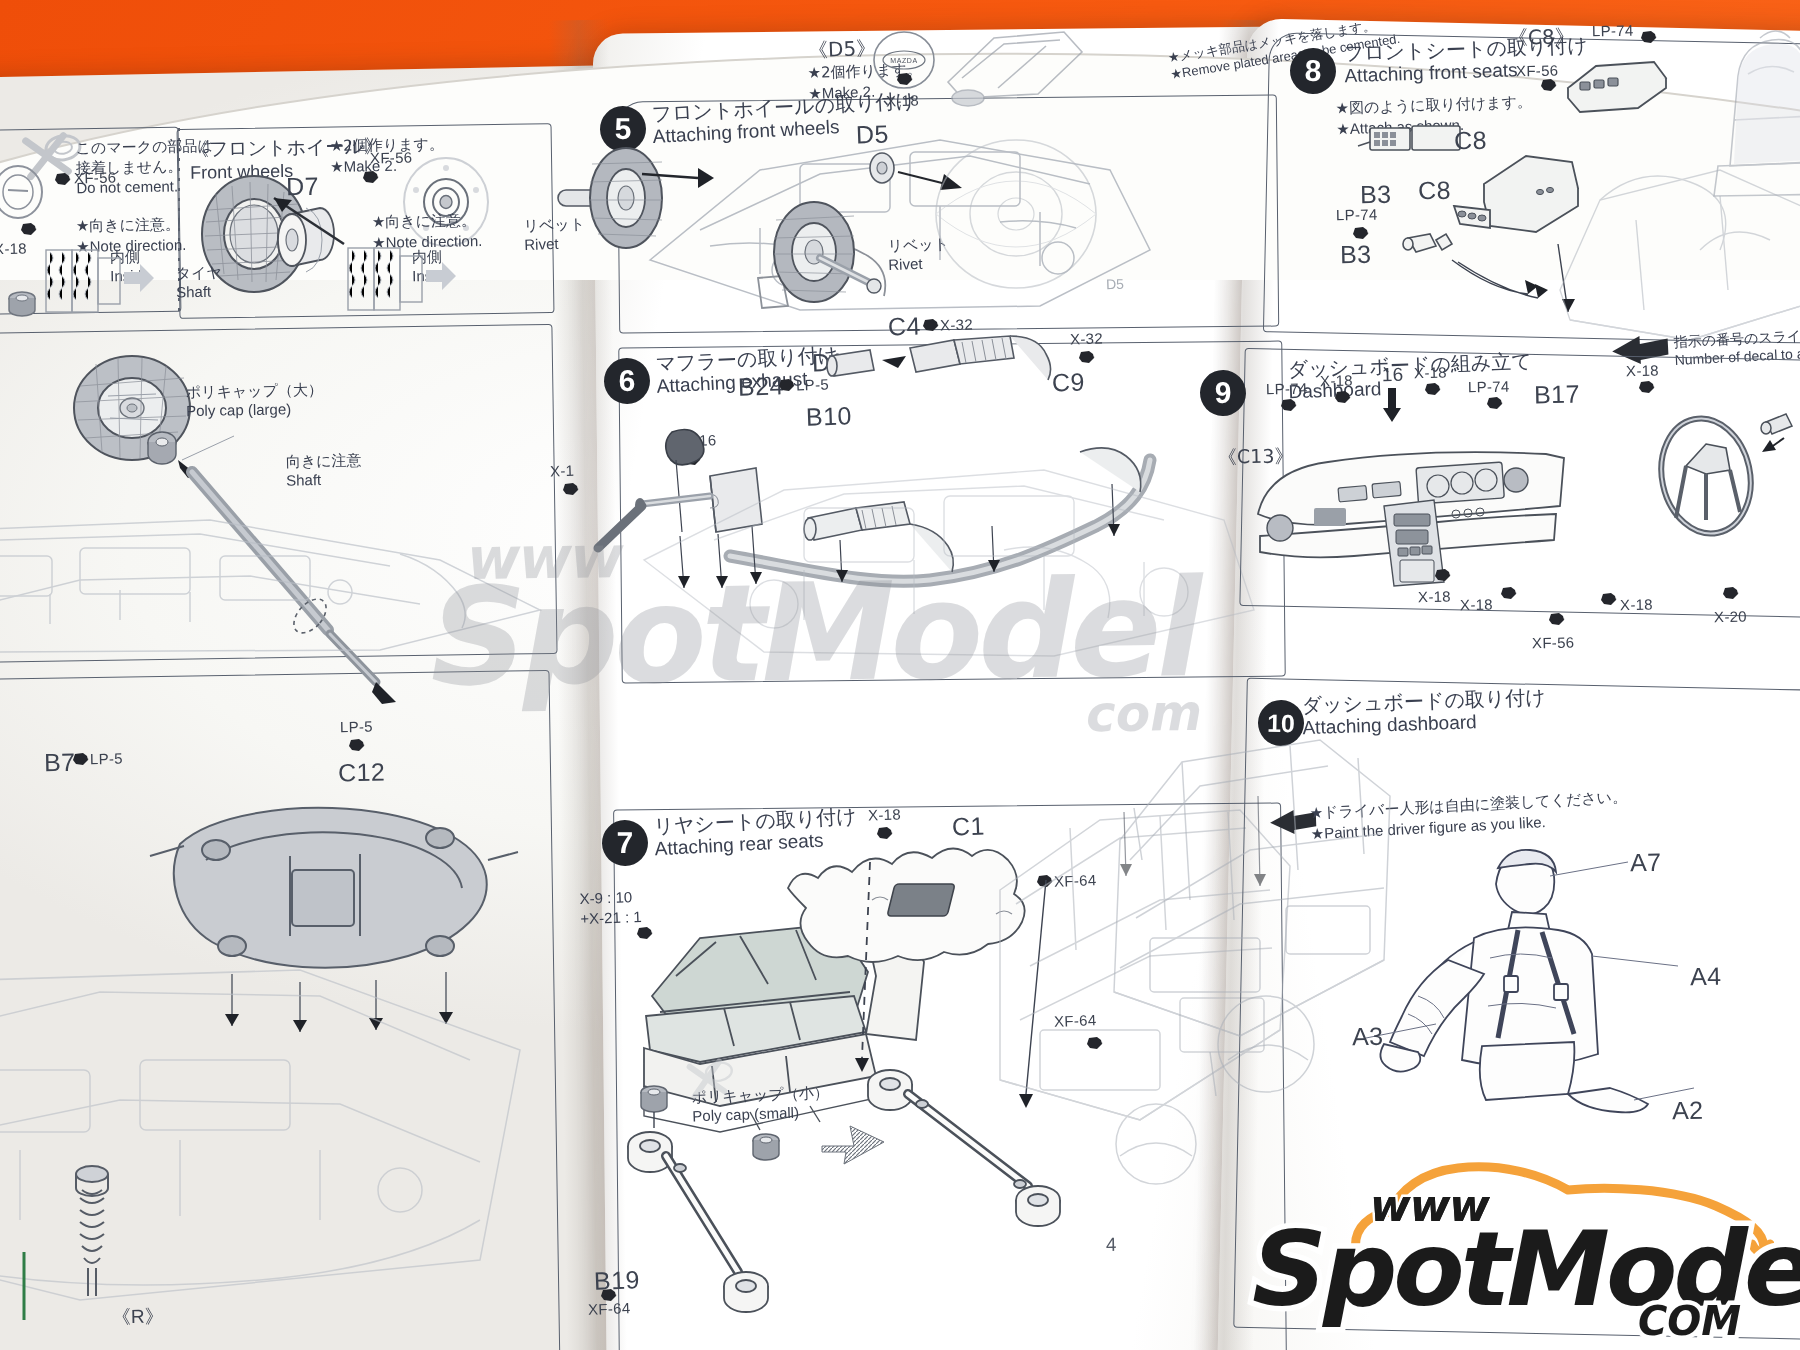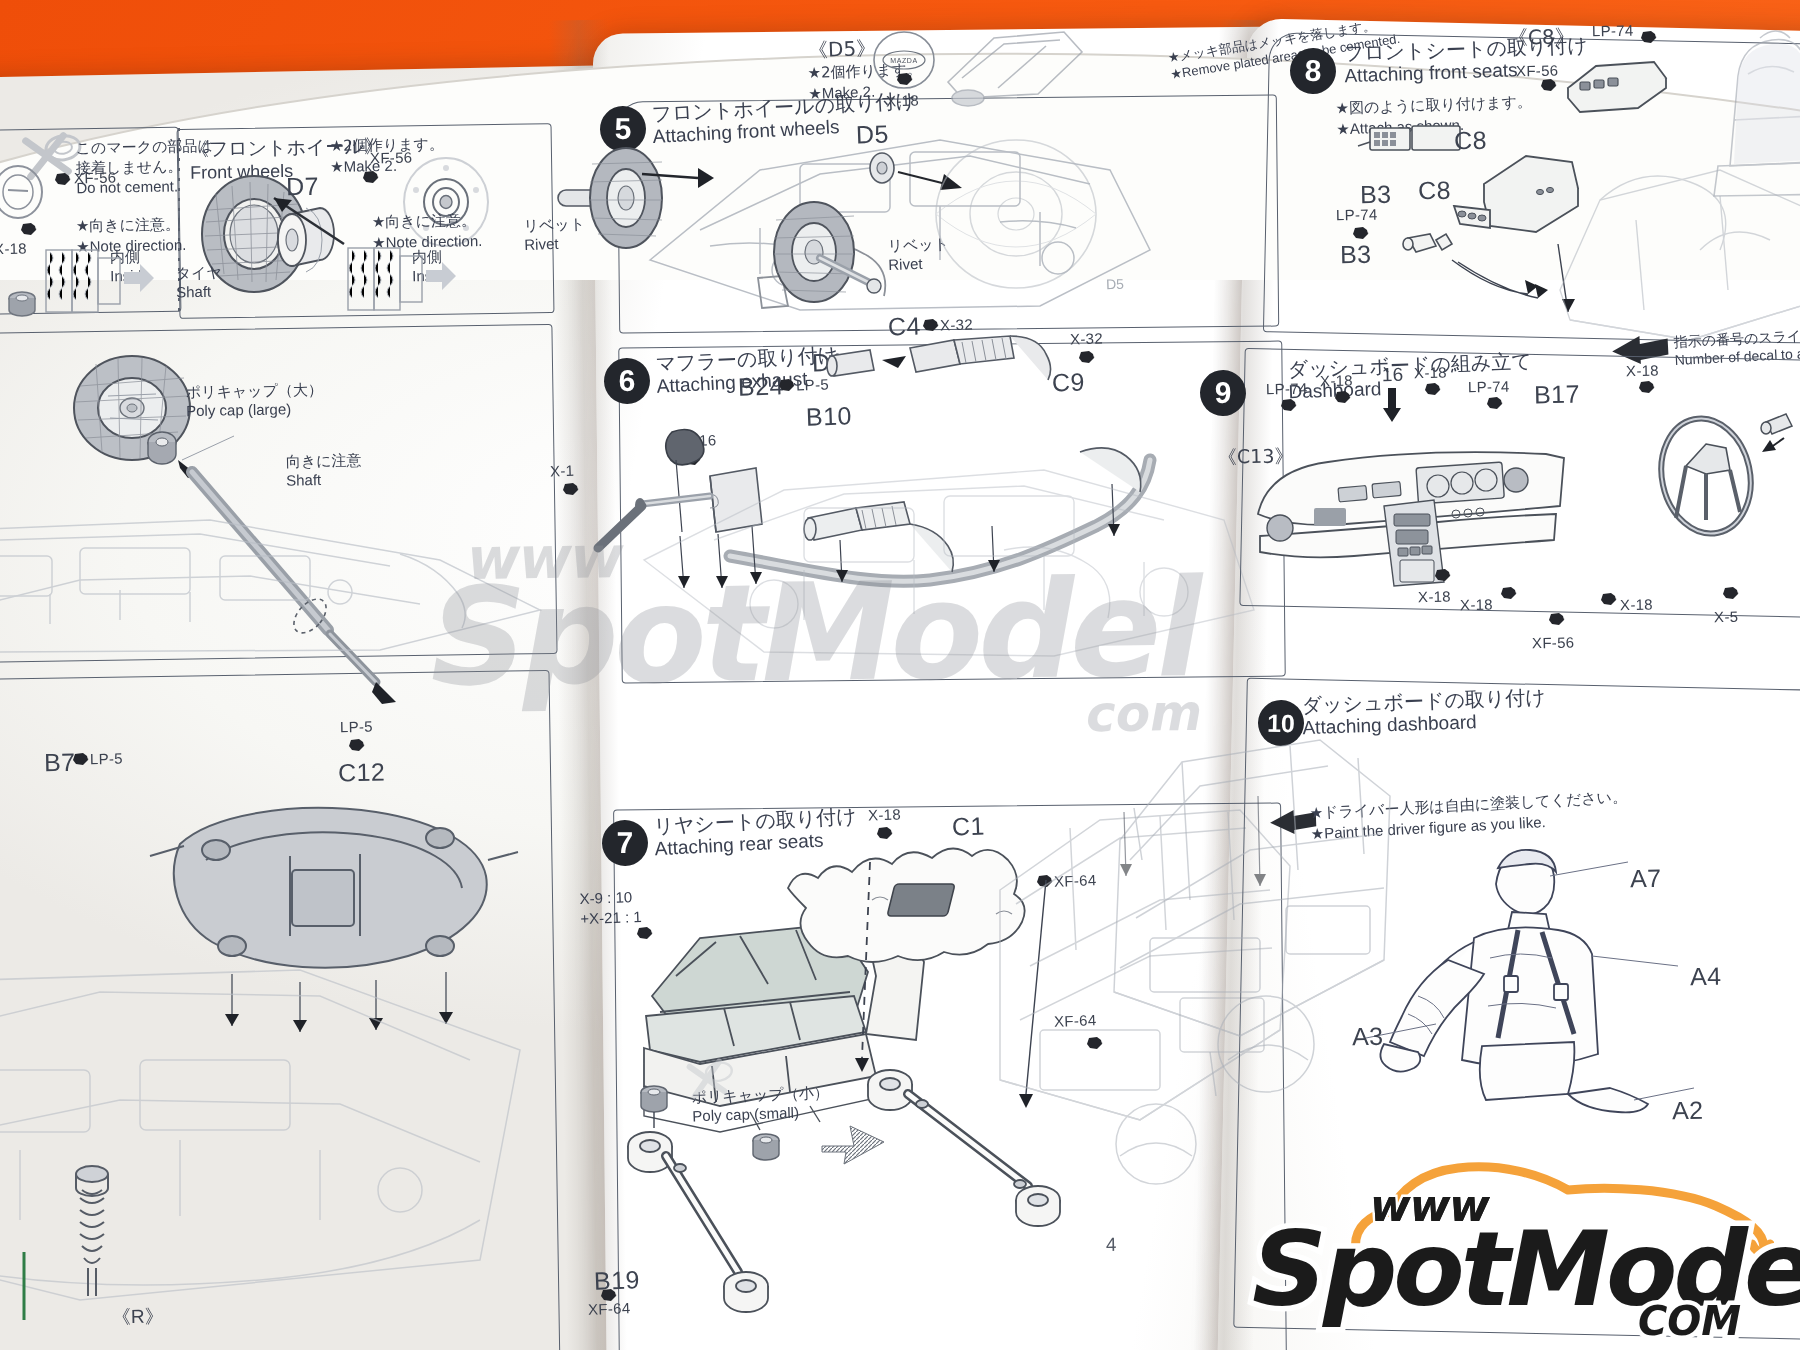--- a/index.html
+++ b/index.html
@@ -1242,21 +1242,21 @@
         <path d="M11,6 L17,7 L11,9 Z" fill="#24262c"></path>
       </svg>
   </div>
   <span class="lbl paintcode" style="left:1620px; top:596px; transform:rotate(-1deg);">X-18</span>
   <div class="paint-blob" style="left:1600px; top:592px;">
     <svg width="17" height="15" viewBox="0 0 17 15">
         <path d="M3,2 L11,1 L15,4 L16,8 L11,13 L4,12 L1,8 Z" fill="#24262c"></path>
         <path d="M11,6 L17,7 L11,9 Z" fill="#24262c"></path>
       </svg>
   </div>
-  <span class="lbl paintcode" style="left:1714px; top:608px; transform:rotate(-1deg);">X-5</span>
+  <span class="lbl paintcode" style="left:1714px; top:608px; transform:rotate(-1deg);">X-20</span>
   <div class="paint-blob" style="left:1722px; top:586px;">
     <svg width="17" height="15" viewBox="0 0 17 15">
         <path d="M3,2 L11,1 L15,4 L16,8 L11,13 L4,12 L1,8 Z" fill="#24262c"></path>
         <path d="M11,6 L17,7 L11,9 Z" fill="#24262c"></path>
       </svg>
   </div>
   <span class="lbl paintcode" style="left:1532px; top:634px; transform:rotate(-1deg);">XF-56</span>
   <div class="paint-blob" style="left:1548px; top:612px;">
     <svg width="17" height="15" viewBox="0 0 17 15">
         <path d="M3,2 L11,1 L15,4 L16,8 L11,13 L4,12 L1,8 Z" fill="#24262c"></path>
@@ -1313,21 +1313,21 @@
       </g>
 
       <g stroke="#6b7186" stroke-width="1" fill="none">
         <path d="M172,38 L250,24"></path>
         <path d="M58,186 L-12,200"></path>
         <path d="M214,118 L300,128"></path>
         <path d="M256,262 L316,250"></path>
       </g>
     </svg>
   </div>
-  <span class="lbl partno" style="left:1630px; top:848px; transform:rotate(-1deg);margin-top:16px;">A7</span>
+  <span class="lbl partno" style="left:1630px; top:848px; transform:rotate(-1deg);">A7</span>
   <span class="lbl partno" style="left:1352px; top:1022px; transform:rotate(-1deg);">A3</span>
   <span class="lbl partno" style="left:1690px; top:962px; transform:rotate(-1deg);">A4</span>
   <span class="lbl partno" style="left:1672px; top:1096px; transform:rotate(-1deg);">A2</span>
 
   <div class="art" style="left:1090px; top:700px; opacity:.55;">
     <svg width="330" height="420">
       <g fill="none" stroke="#a9afb8" stroke-width="1.5">
         <path d="M30,140 L92,62 L230,40 L300,96 L294,260 L150,336 L24,292 Z"></path>
         <path d="M40,160 L110,86 L238,66"></path>
         <path d="M46,218 L160,150 L290,134"></path>

